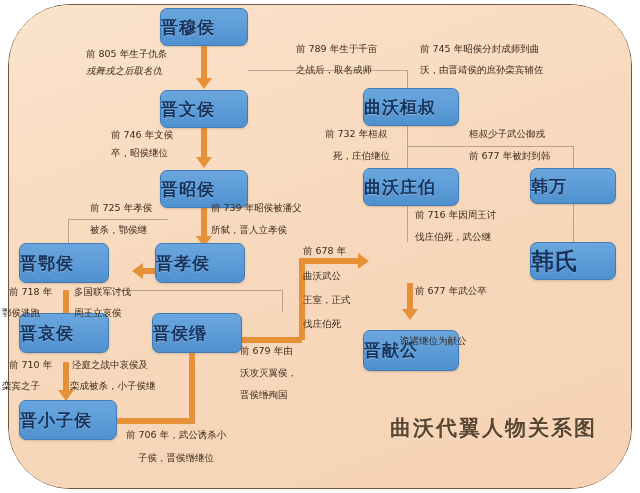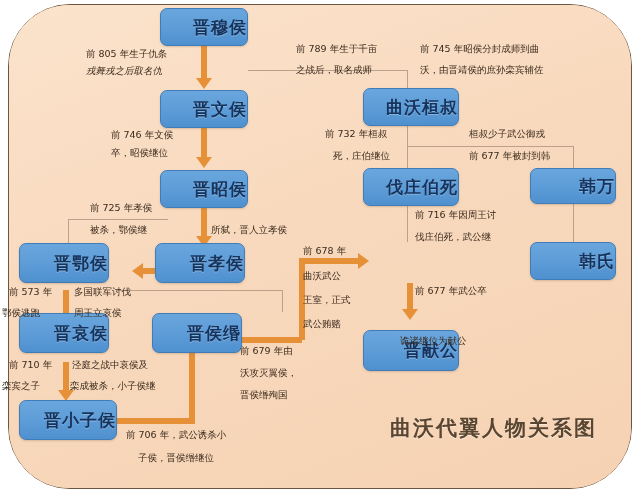--- a/index.html
+++ b/index.html
@@ -30,21 +30,21 @@
   }
   
   .node{
     position:absolute;
     background:linear-gradient(180deg,#6aa6dd 0%,#5e9dd8 48%,#4f90cf 100%);
     border:1.2px solid #3f7cb8;
     border-radius:7px;
     box-sizing:border-box;
     color:#16335c;
     font-weight:bold;
-    display:flex;align-items:center;justify-content:flex-end;
+    display:flex;align-items:center;justify-content:flex-start;
     letter-spacing:1px;
     text-shadow:0 1px 0 rgba(255,255,255,.25);
     box-shadow:0 1px 2px rgba(120,90,60,.25);
   }
   .node span{display:block;line-height:1;}
   
   .arrow{position:absolute;background:#e69138;}
   .arrow.v{width:6px;}
   .arrow.h{height:6px;}
   .head{position:absolute;width:0;height:0;}
@@ -181,74 +181,75 @@
 
   <div class="node" style="left:19px;top:400px;width:98px;height:40px;font-size:17px;">
     <span>晋小子侯</span>
   </div>
 
   <div class="node" style="left:363px;top:88px;width:96px;height:38px;font-size:17px;">
     <span>曲沃桓叔</span>
   </div>
 
   <div class="node" style="left:363px;top:168px;width:96px;height:38px;font-size:17px;">
-    <span>伐庄伯死</span>
+    <span>曲沃庄伯</span>
   </div>
 
 
   <div class="node" style="left:363px;top:318px;width:96px;height:41px;font-size:17px;margin-top:12px;">
     <span>晋献公</span>
   </div>
 
   <div class="node" style="left:530px;top:168px;width:86px;height:36px;font-size:17px;">
     <span>韩万</span>
   </div>
 
-  <div class="node" style="left:530px;top:242px;width:86px;height:38px;font-size:17px;">
+  <div class="node" style="left:530px;top:242px;width:86px;height:38px;font-size:23px;">
     <span>韩氏</span>
   </div>
 
   <div class="lbl" style="left:86px;top:46px;">前 805 年生子仇条</div>
   <div class="lbl" style="left:86px;top:63px;font-style:italic;">戎舞戎之后取名仇</div>
 
   <div class="lbl" style="left:296px;top:41px;">前 789 年生于千亩</div>
   <div class="lbl" style="left:296px;top:62px;">之战后，取名成师</div>
 
   <div class="lbl" style="left:420px;top:41px;">前 745 年昭侯分封成师到曲</div>
   <div class="lbl" style="left:420px;top:62px;">沃，由晋靖侯的庶孙栾宾辅佐</div>
 
   <div class="lbl" style="left:111px;top:127px;">前 746 年文侯</div>
   <div class="lbl" style="left:111px;top:145px;">卒，昭侯继位</div>
 
   <div class="lbl" style="left:90px;top:200px;">前 725 年孝侯</div>
   <div class="lbl" style="left:90px;top:222px;">被杀，鄂侯继</div>
 
+  <div class="lbl" style="left:211px;top:200px;">前 739 年昭侯被潘父</div>
   <div class="lbl" style="left:211px;top:222px;">所弑，晋人立孝侯</div>
 
-  <div class="lbl" style="left:9px;top:284px;">前 573 年</div>
+  <div class="lbl" style="left:9px;top:284px;">前 718 年</div>
   <div class="lbl" style="left:74px;top:284px;">多国联军讨伐</div>
   <div class="lbl" style="left:2px;top:305px;">鄂侯逃跑</div>
   <div class="lbl" style="left:74px;top:305px;">周王立哀侯</div>
 
   <div class="lbl" style="left:9px;top:357px;">前 710 年</div>
   <div class="lbl" style="left:72px;top:357px;">泾庭之战中哀侯及</div>
   <div class="lbl" style="left:2px;top:378px;">栾宾之子</div>
   <div class="lbl" style="left:70px;top:378px;">栾成被杀，小子侯继</div>
 
   <div class="lbl" style="left:126px;top:427px;">前 706 年，武公诱杀小</div>
   <div class="lbl" style="left:138px;top:450px;">子侯，晋侯缗继位</div>
 
   <div class="lbl" style="left:240px;top:343px;">前 679 年由</div>
   <div class="lbl" style="left:240px;top:365px;">沃攻灭翼侯，</div>
   <div class="lbl" style="left:240px;top:387px;">晋侯缗殉国</div>
 
   <div class="lbl" style="left:303px;top:243px;">前 678 年</div>
   <div class="lbl" style="left:303px;top:268px;">曲沃武公</div>
   <div class="lbl" style="left:303px;top:292px;">王室，正式</div>
-  <div class="lbl" style="left:303px;top:316px;">武公贿赂</div>
+  <div class="lbl" style="left:303px;top:316px;">伐庄伯死</div>
 
   <div class="lbl" style="left:325px;top:126px;">前 732 年桓叔</div>
   <div class="lbl" style="left:333px;top:148px;">死，庄伯继位</div>
 
   <div class="lbl" style="left:415px;top:207px;">前 716 年因周王讨</div>
   <div class="lbl" style="left:415px;top:229px;">伐庄伯死，武公继</div>
 
   <div class="lbl" style="left:415px;top:283px;">前 677 年武公卒</div>
   <div class="lbl" style="left:400px;top:305px;margin-top:28px;">诡诸继位为献公</div>
 

